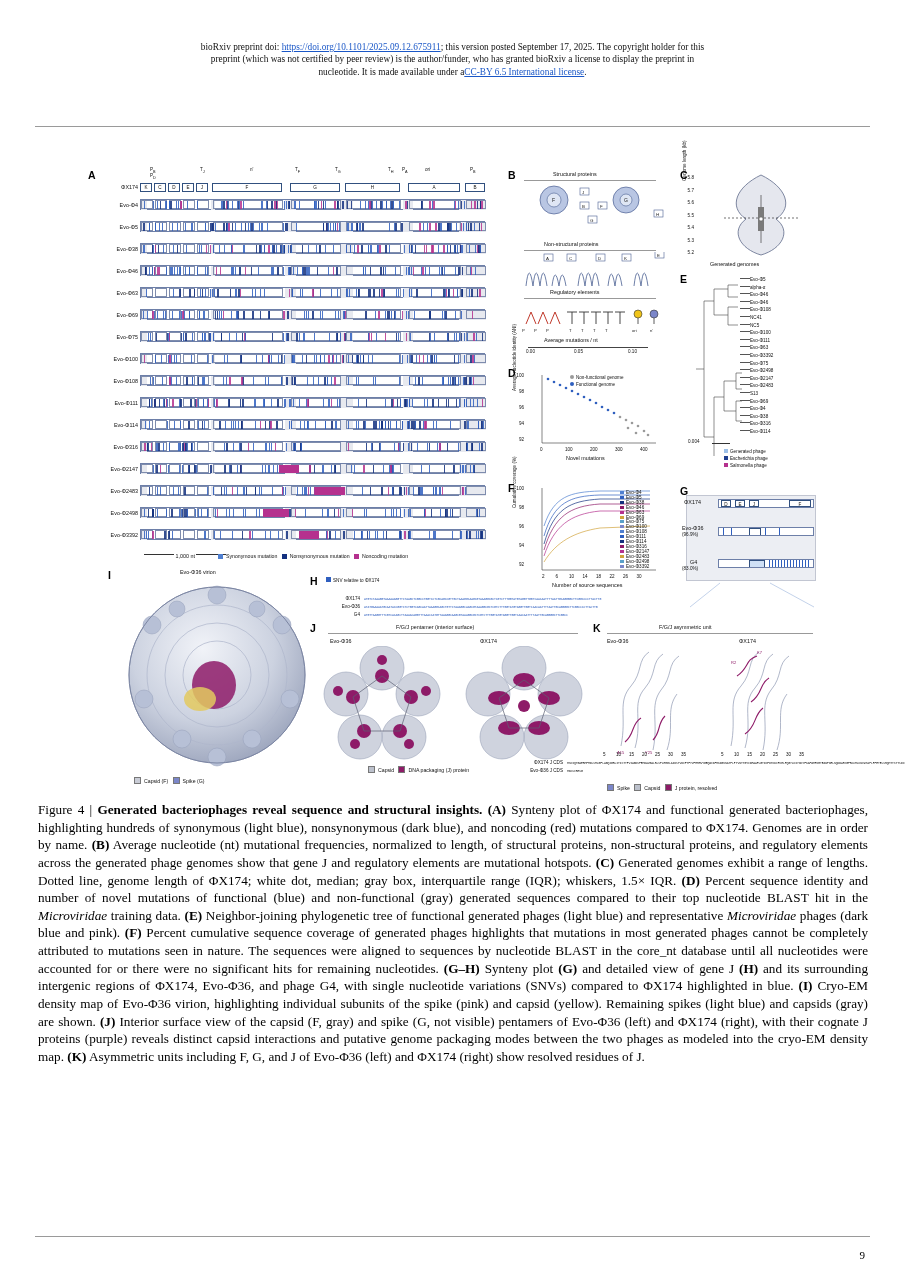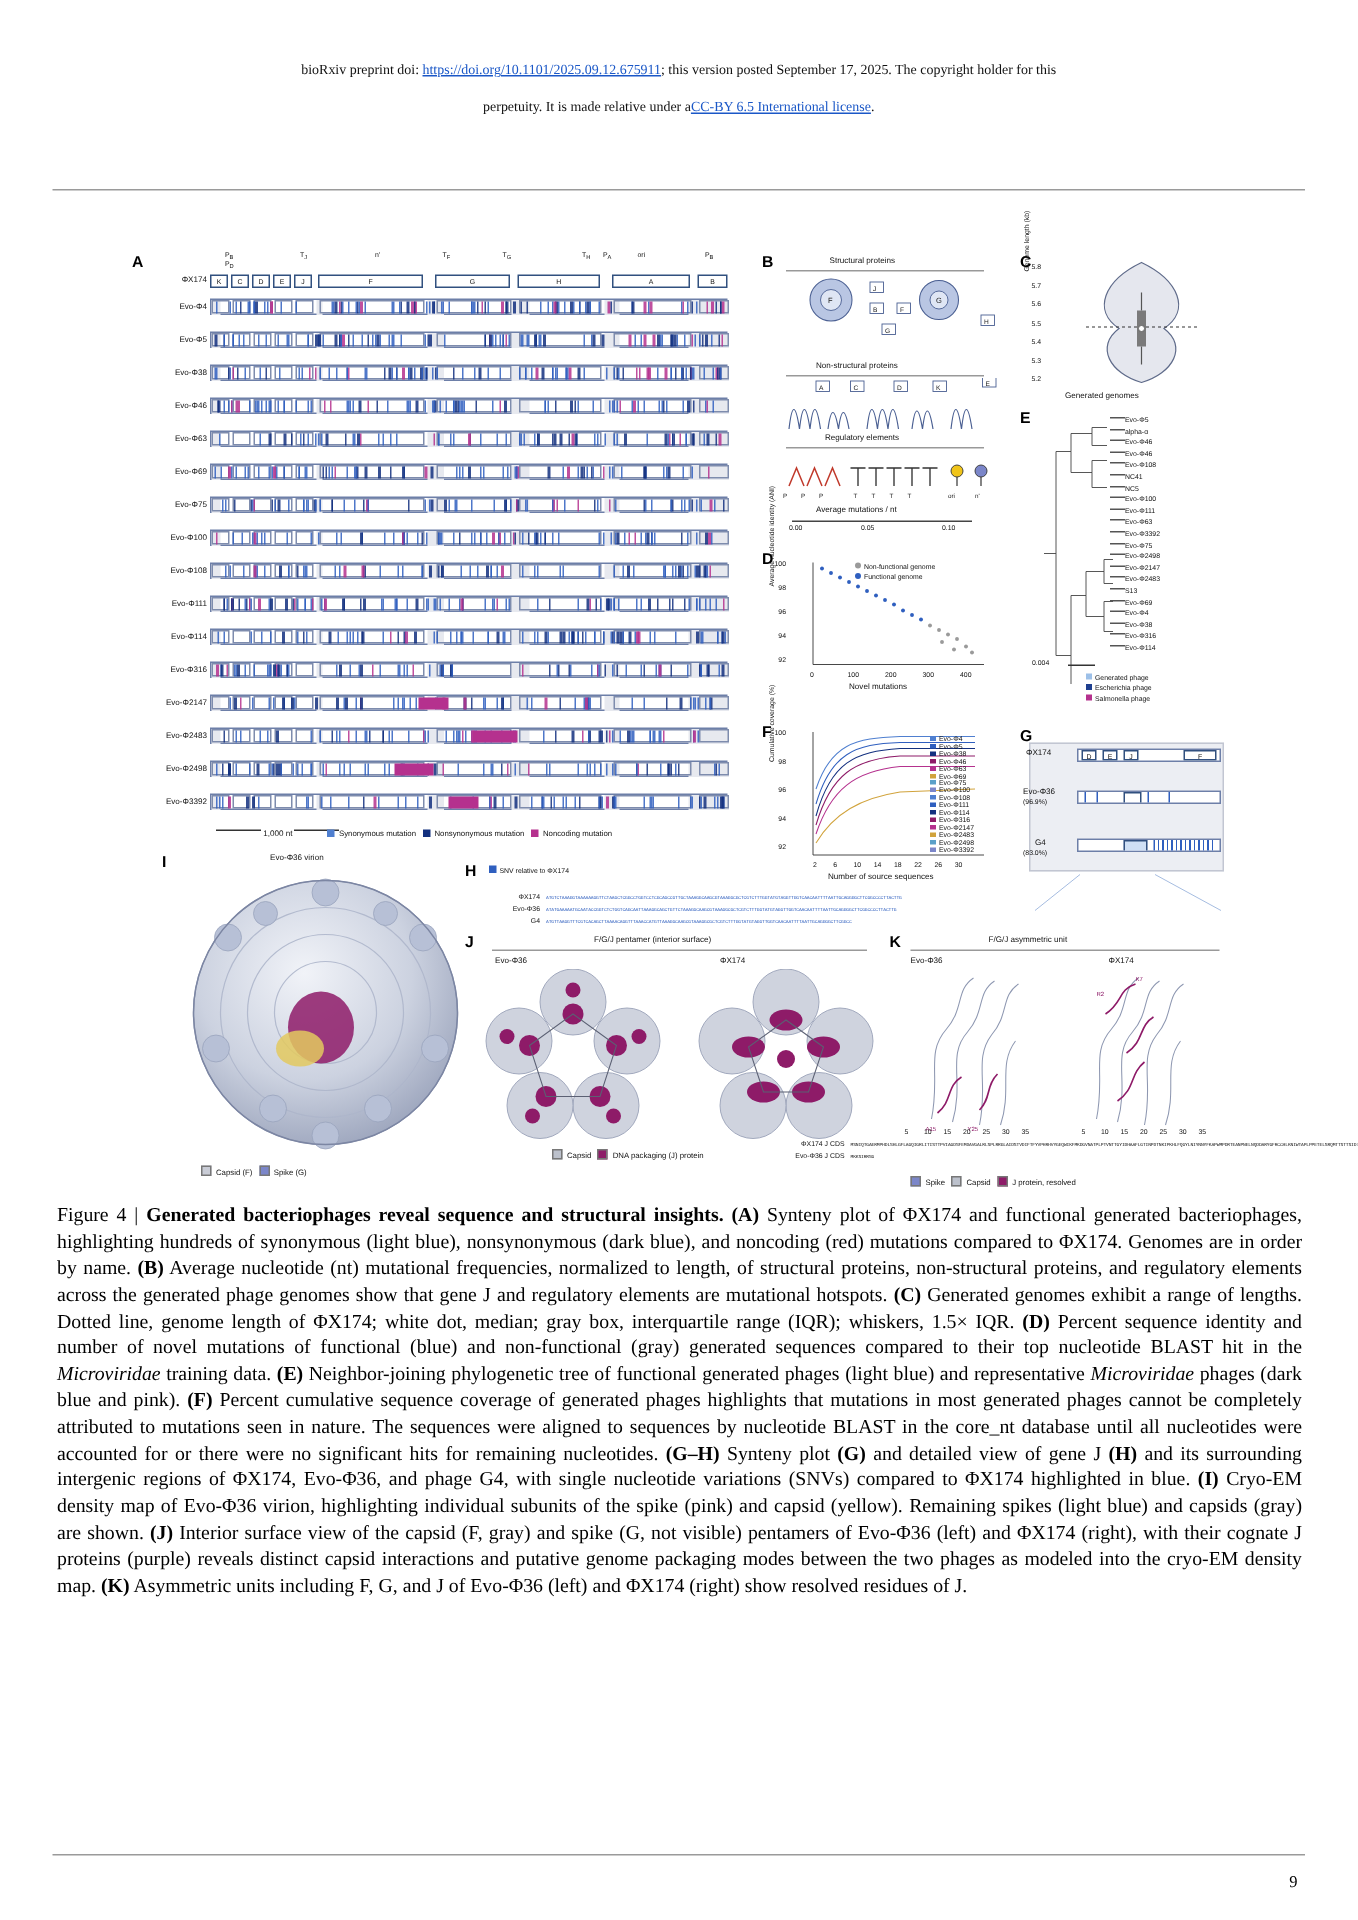--- a/index.html
+++ b/index.html
@@ -78,22 +78,22 @@
 
   .seqmono{font-family:"Liberation Mono", monospace;font-size:3.1px;letter-spacing:-0.1px;}
 </style>
 </head>
 <body>
 
 <div class="page">
 
   <div class="preprint-header">
     <span>bioRxiv preprint doi: </span><a href="#">https://doi.org/10.1101/2025.09.12.675911</a><span>; this version posted September 17, 2025. The copyright holder for this</span><br>
-    <br>
-    <span>perpetuity. It is made relative under a</span><a href="#">CC-BY 6.5 International license</a><span>.</span>
+    <span>preprint (which was not certified by peer review) is the author/funder, who has granted bioRxiv a license to display the preprint in</span><br>
+    <span>nucleotide. It is made available under a</span><a href="#">CC-BY 6.5 International license</a><span>.</span>
   </div>
   <div class="hdr-rule"></div>
 
   <div class="figure">
 
     <div id="panelA">
       <div class="panel-letter" style="left:0;top:0;">A</div>
 
       <div style="position:absolute;left:52px;top:-2px;width:345px;height:14px;">
         <div class="tiny" style="position:absolute;left:10px;top:0;">P<sub>B</sub></div>

